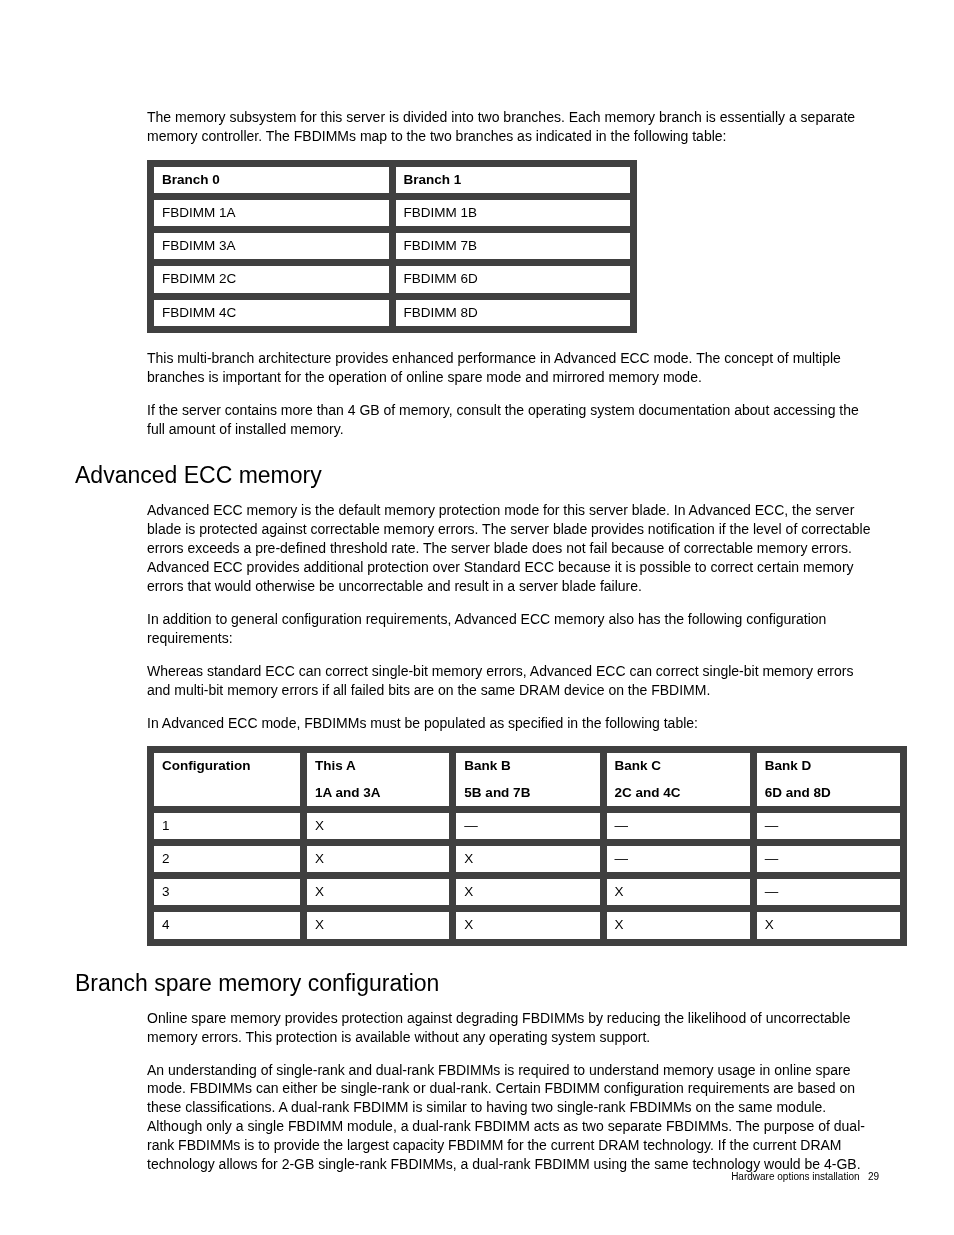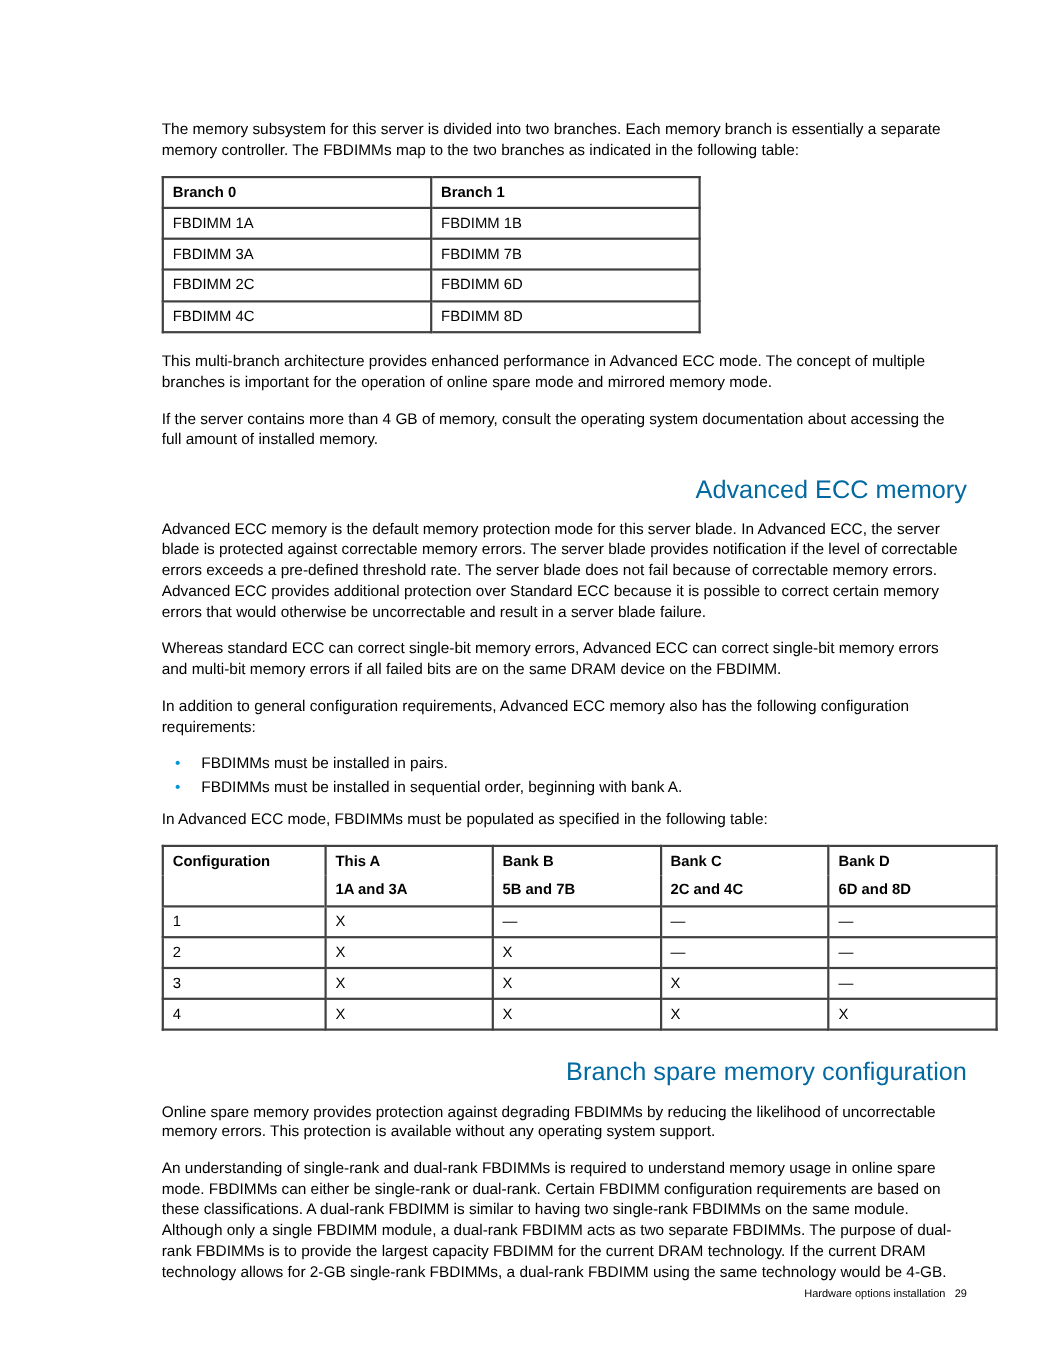--- a/index.html
+++ b/index.html
@@ -22,30 +22,29 @@
   .body-indent {
     margin-left: 72px;
   }
   p {
     margin: 0 0 14px 0;
   }
   h2 {
     font-family: "Futura", "Century Gothic", "Trebuchet MS", sans-serif;
     font-weight: normal;
     font-size: 23px;
-    color: #0369a1;
+    color: #000000;
     margin: 22px 0 10px 0;
-    text-align: right;
   }
   table {
     border-collapse: collapse;
     margin: 6px 0 16px 0;
   }
   th, td {
-    border: 2px solid #404040;
+    border: 7px solid #404040;
     padding: 4px 8px;
     text-align: left;
     font-size: 13.5px;
     vertical-align: top;
   }
   th {
     font-weight: bold;
   }
   .branch-table { width: 490px; }
   .branch-table th, .branch-table td { width: 50%; }
@@ -112,27 +111,23 @@
       </table>
 
     <p>This multi-branch architecture provides enhanced performance in Advanced ECC mode. The concept of multiple branches is important for the operation of online spare mode and mirrored memory mode.</p>
     <p>If the server contains more than 4 GB of memory, consult the operating system documentation about accessing the full amount of installed memory.</p>
   </div>
 
   <h2>Advanced ECC memory</h2>
 
   <div class="body-indent">
     <p>Advanced ECC memory is the default memory protection mode for this server blade. In Advanced ECC, the server blade is protected against correctable memory errors. The server blade provides notification if the level of correctable errors exceeds a pre-defined threshold rate. The server blade does not fail because of correctable memory errors. Advanced ECC provides additional protection over Standard ECC because it is possible to correct certain memory errors that would otherwise be uncorrectable and result in a server blade failure.</p>
+    <p>In addition to general configuration requirements, Advanced ECC memory also has the following configuration requirements:</p>
     <p>Whereas standard ECC can correct single-bit memory errors, Advanced ECC can correct single-bit memory errors and multi-bit memory errors if all failed bits are on the same DRAM device on the FBDIMM.</p>
-    <p>In addition to general configuration requirements, Advanced ECC memory also has the following configuration requirements:</p>
 
-    <ul class="bullets">
-      <li>FBDIMMs must be installed in pairs.</li>
-      <li>FBDIMMs must be installed in sequential order, beginning with bank A.</li>
-    </ul>
 
     <p>In Advanced ECC mode, FBDIMMs must be populated as specified in the following table:</p>
 
     <table class="config-table">
       <tbody>
           <tr>
         <th class="top" rowspan="2" style="width:130px;">Configuration</th>
         <th class="top">This A</th>
         <th class="top">Bank B</th>
         <th class="top">Bank C</th>

